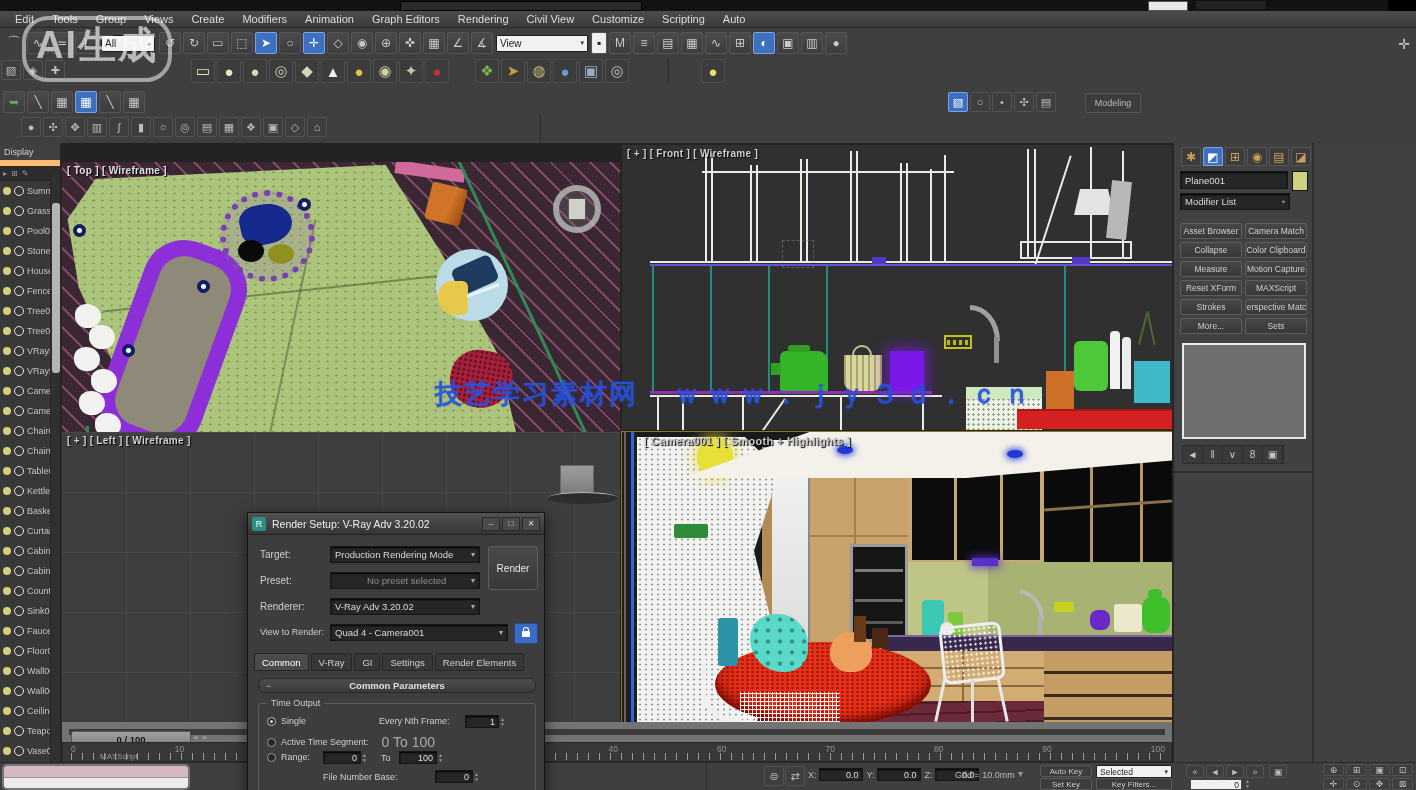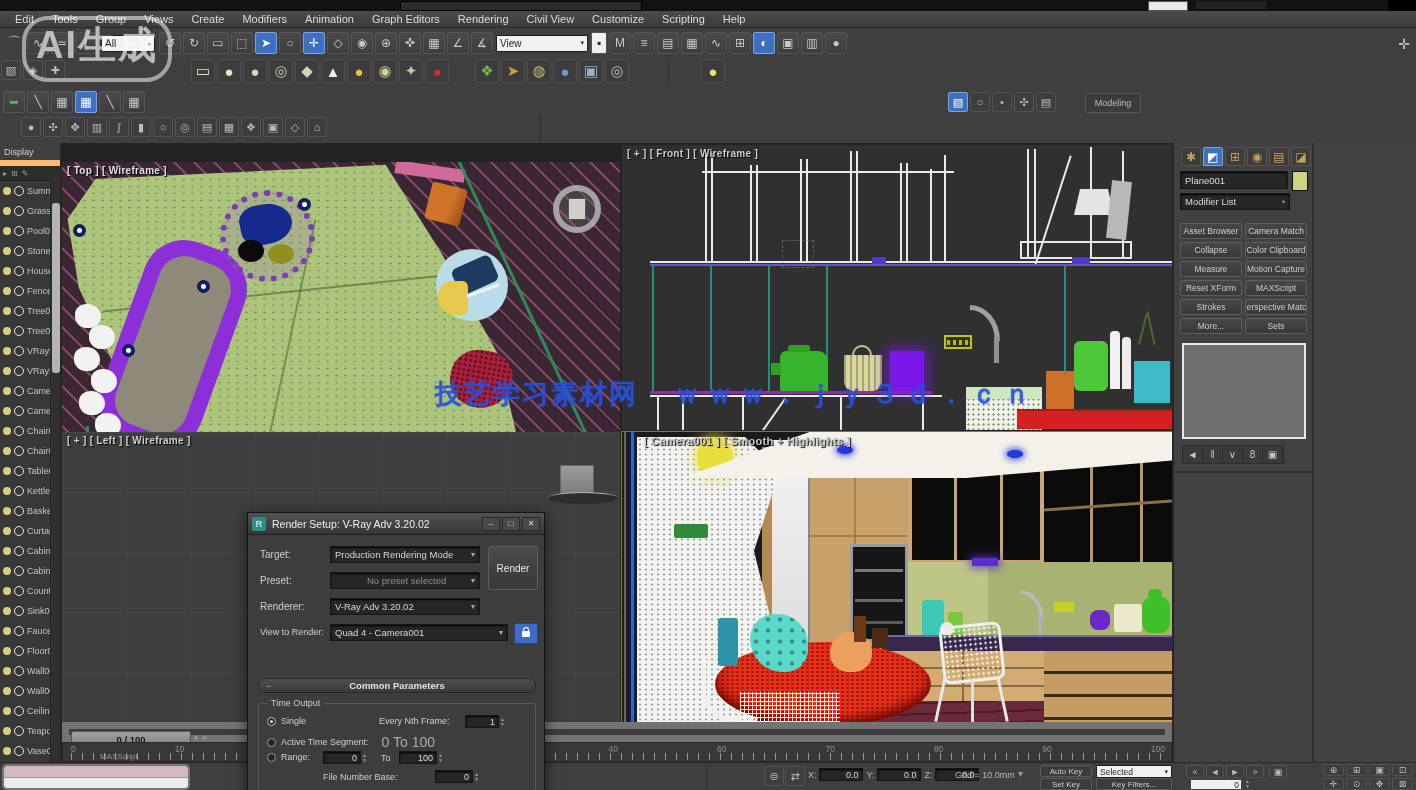--- a/index.html
+++ b/index.html
@@ -73,21 +73,21 @@
       <span class="menu-item">Group</span>
       <span class="menu-item">Views</span>
       <span class="menu-item">Create</span>
       <span class="menu-item">Modifiers</span>
       <span class="menu-item">Animation</span>
       <span class="menu-item">Graph Editors</span>
       <span class="menu-item">Rendering</span>
       <span class="menu-item">Civil View</span>
       <span class="menu-item">Customize</span>
       <span class="menu-item">Scripting</span>
-      <span class="menu-item">Help</span>
+      <span class="menu-item">Auto</span>
     </div>
 
   <div class="s row" style="left:2px;top:30px;height:26px;">
     <span class="ico" style="border:none;background:none;font-size:14px;">⌒</span>
     <span class="row">
         <span class="ico">∿</span>
         <span class="ico">≃</span>
         <span class="ico">≀</span>
       </span>
     <span class="combo" style="width:54px;margin:0 3px;">
@@ -733,20 +733,28 @@
     <div class="s dcombo" style="left:82px;top:111px;width:178px;">
       <span style="white-space:nowrap;overflow:hidden;">Quad 4 - Camera001</span>
         <span class="car">▾</span>
     </div>
     <div class="s" style="left:266px;top:110px;width:22px;height:19px;background:#3d6cc8;border:1px solid #28488a;border-radius:2px;display:flex;align-items:center;justify-content:center;">
       <span style="width:8px;height:6px;background:#fff;border-radius:1px;position:relative;display:inline-block;">
         <span style="position:absolute;left:1px;top:-4px;width:6px;height:4px;border:1.5px solid #fff;border-bottom:none;border-radius:3px 3px 0 0;box-sizing:border-box;"></span>
       </span>
     </div>
 
+    <div class="s row" style="left:6px;top:140px;gap:2px;">
+
+    <span class="dtab on">Common</span>
+        <span class="dtab">V-Ray</span>
+        <span class="dtab">GI</span>
+        <span class="dtab">Settings</span>
+        <span class="dtab">Render Elements</span>
+      </div>
 
     <div class="s" style="left:10px;top:165px;width:278px;height:15px;background:linear-gradient(#4e4e4e,#3a3a3a);border:1px solid #292929;border-radius:7px;display:flex;align-items:center;justify-content:center;box-sizing:border-box;">
       <span style="position:absolute;left:7px;font-size:9px;color:#bbb;">−</span>
       <span style="font-size:9.5px;font-weight:bold;color:#e0e0e0;">Common Parameters</span>
     </div>
 
     <div class="s" style="left:10px;top:190px;width:278px;height:108px;border:1px solid #5a5a5a;border-radius:3px;box-sizing:border-box;">
       <span style="position:absolute;left:8px;top:-6px;background:#3d3d3d;padding:0 4px;font-size:9px;color:#ccc;">Time Output</span>
       <div class="row" style="position:absolute;left:8px;top:12px;gap:5px;">
         <span class="radio on"></span>

